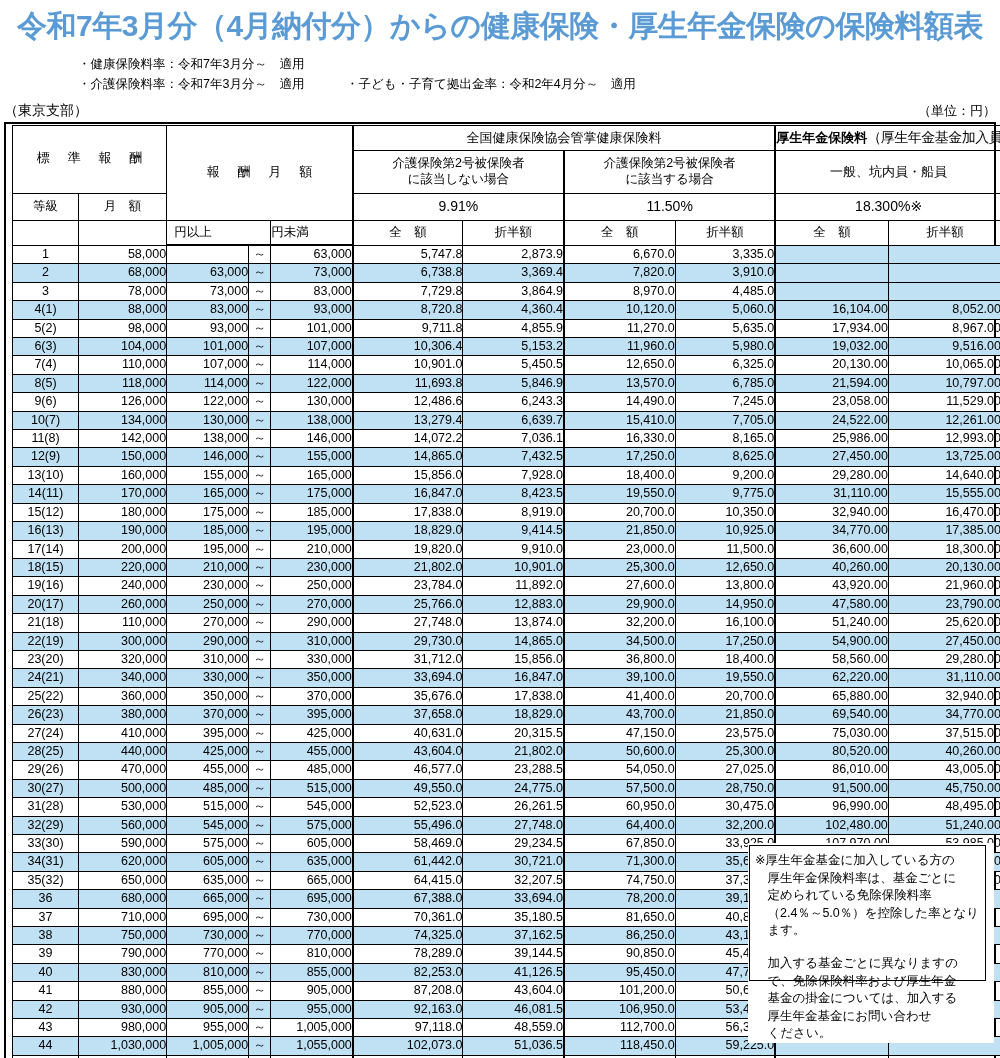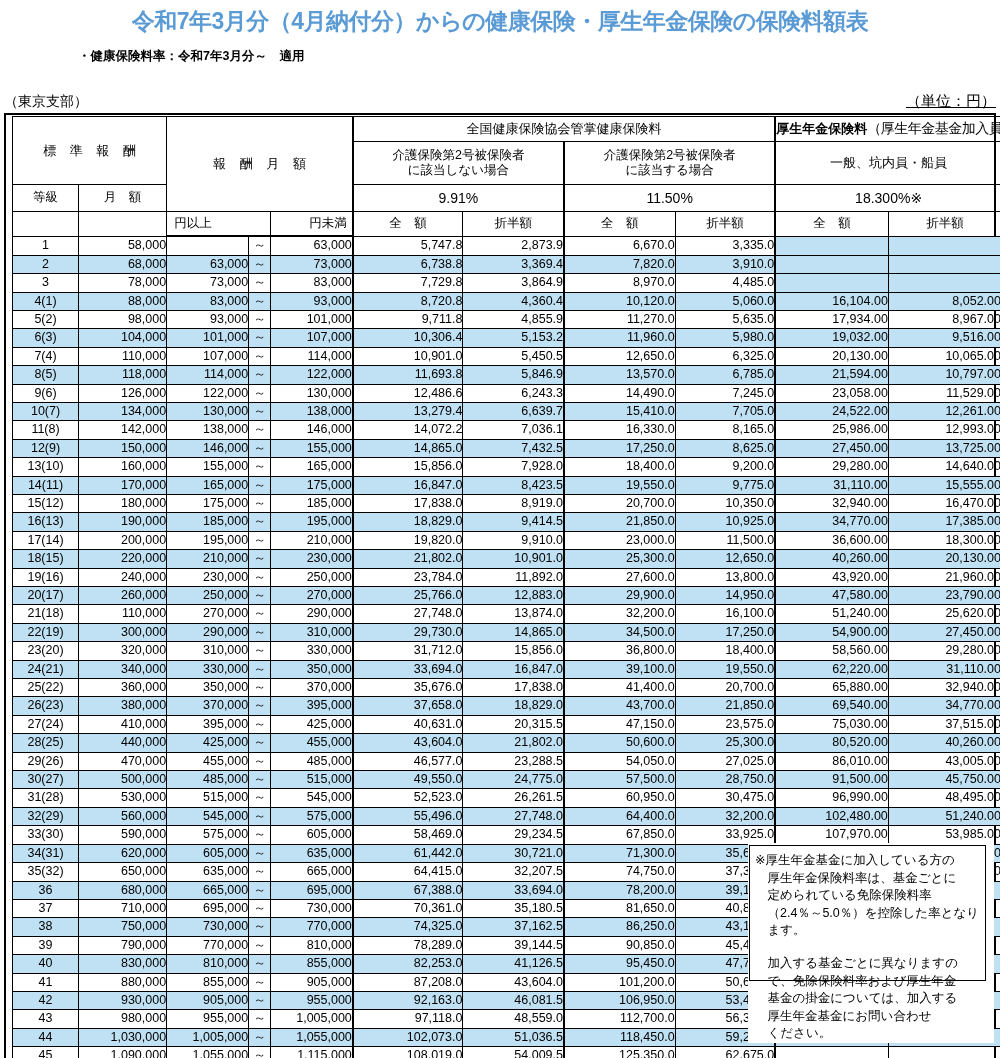--- a/index.html
+++ b/index.html
@@ -10,45 +10,45 @@
     color:#000;
     overflow:hidden;
   }
   .page{position:relative;width:1000px;height:1058px;}
 
   
   .title{
     text-align:center;
     color:#5b9bd5;
     font-weight:bold;
-    font-size:23px;
+    font-size:30px;
     letter-spacing:-0.5px;
     padding-top:9px;
     line-height:1.1;
     white-space:nowrap;
   }
 
   
   .subnotes{
     margin:12px 0 0 78px;
     font-size:12.5px;
-    font-weight:bold;
+    font-weight:normal;
     line-height:20px;
   }
   .subrow{display:flex;}
   .subrow .c1{width:268px;white-space:nowrap;}
   .subrow .c2{white-space:nowrap;}
 
   
   .branchline{
     display:flex;justify-content:space-between;align-items:flex-end;
-    margin:26px 4px 2px 4px;
+    margin:8px 4px 2px 4px;
     font-size:14px;
   }
-  .branchline .unit{font-size:15px;text-decoration:underline;}
+  .branchline .unit{font-size:13px;}
 
   
   table.premium{
     border-collapse:collapse;
     table-layout:fixed;
     width:990px;
     margin-left:5px;
     font-size:12.5px;
   }
   table.premium td,table.premium th{
@@ -69,21 +69,21 @@
 
   
   .hd{
     text-align:center;
     vertical-align:middle;
     font-size:12.5px;
     line-height:1.25;
     height:24px;
   }
   .hd-big{font-size:13px;font-weight:bold;}
-  .hd-sp{letter-spacing:5px;text-indent:5px;}
+  .hd-sp{letter-spacing:5px;text-indent:5px;font-family:Liberation Mono, monospace;}
   .hd-small{font-size:14px;letter-spacing:-0.5px;}
   .hd-rate{font-size:14px;}
 
   
   tr.datarow td{height:17.4px;line-height:17.4px;}
   td.grade{text-align:center;}
   td.num{text-align:right;padding-right:5px;}
   td.lo{text-align:right;padding-right:3px;}
   td.tilde{text-align:center;}
   td.hi{text-align:right;padding-right:5px;}
@@ -119,20 +119,24 @@
 </head>
 <body>
 
 <div class="page">
 
   <div class="title">令和7年3月分（4月納付分）からの健康保険・厚生年金保険の保険料額表</div>
 
   <div class="subnotes">
     <div class="subrow">
       <div class="c1">・健康保険料率：令和7年3月分～　適用</div>
+    </div>
+    <div class="subrow">
+      <div class="c1">・介護保険料率：令和7年3月分～　適用</div>
+      <div class="c2">・子ども・子育て拠出金率：令和2年4月分～　適用</div>
     </div>
   </div>
 
   <div class="branchline">
     <div>（東京支部）</div>
     <div class="unit">（単位：円）</div>
   </div>
 
   <div class="tablewrap">
     <table class="premium">
@@ -173,21 +177,21 @@
           <th class="hd" style="height:27px">等級</th>
           <th class="hd" style="height:27px">月　額</th>
           <th class="hd hd-rate sep-l" colspan="2" style="height:27px">9.91%</th>
           <th class="hd hd-rate sep-l" colspan="2" style="height:27px">11.50%</th>
           <th class="hd hd-rate sep-l" colspan="2" style="height:27px">18.300%※</th>
         </tr>
         <tr>
           <th class="hd" rowspan="2"></th>
           <th class="hd" rowspan="2"></th>
           <th class="hd lo" colspan="2" style="text-align:left;padding-left:7px">円以上</th>
-          <th class="hd" style="text-align:right;padding-right:5px">円未満</th>
+          <th class="hd" style="text-align:left;padding-right:5px">円未満</th>
           <th class="hd sep-l" rowspan="2">全　額</th>
           <th class="hd" rowspan="2">折半額</th>
           <th class="hd sep-l" rowspan="2">全　額</th>
           <th class="hd" rowspan="2">折半額</th>
           <th class="hd sep-l" rowspan="2">全　額</th>
           <th class="hd" rowspan="2">折半額</th>
         </tr>
         <tr style="visibility:hidden;height:0">
           <th style="height:0;border:0" colspan="3"></th>
         </tr>

